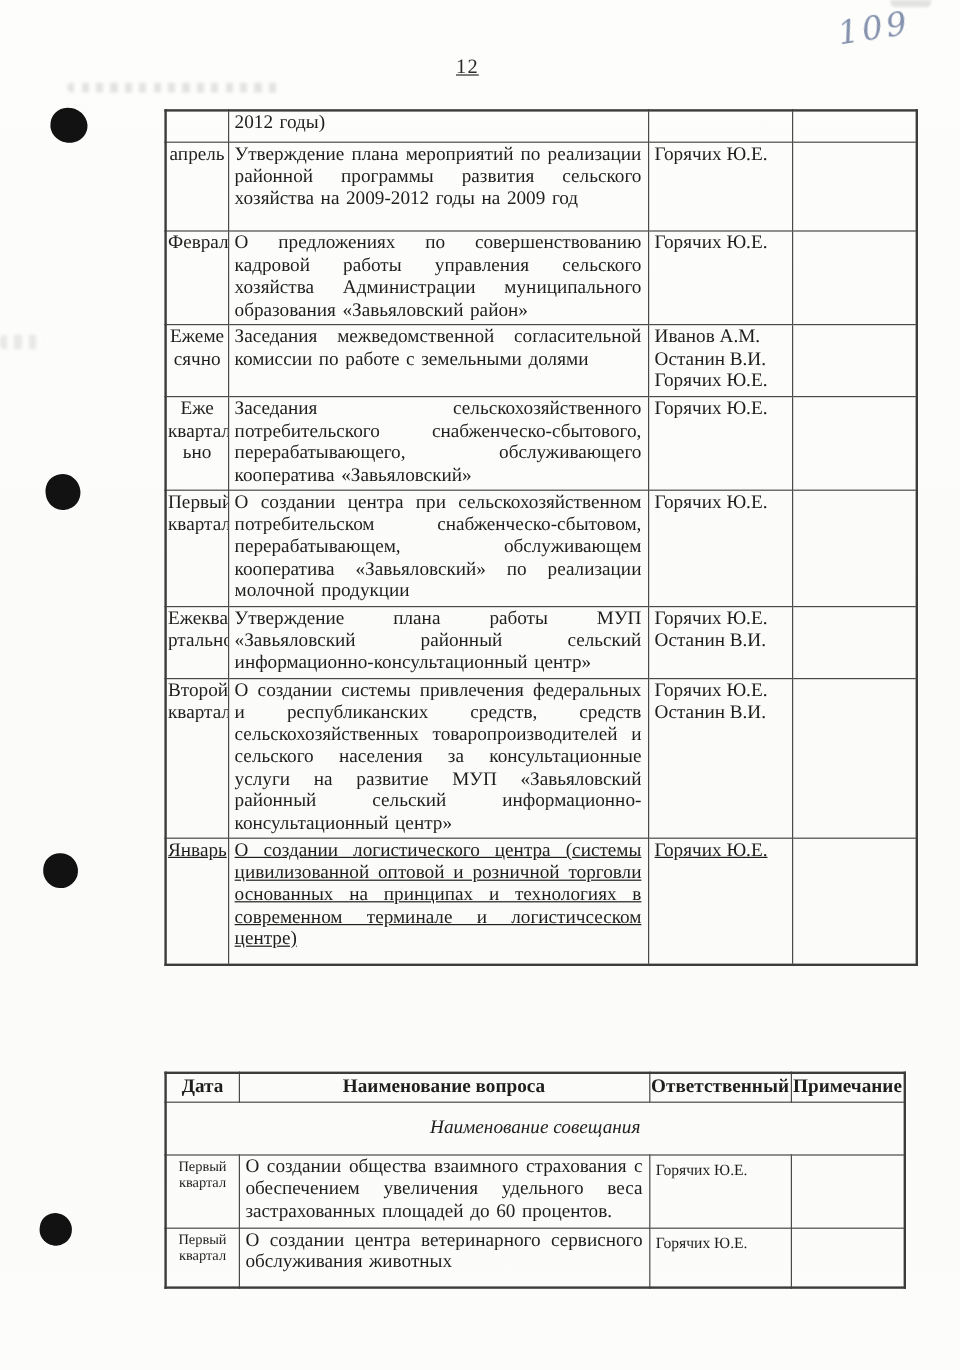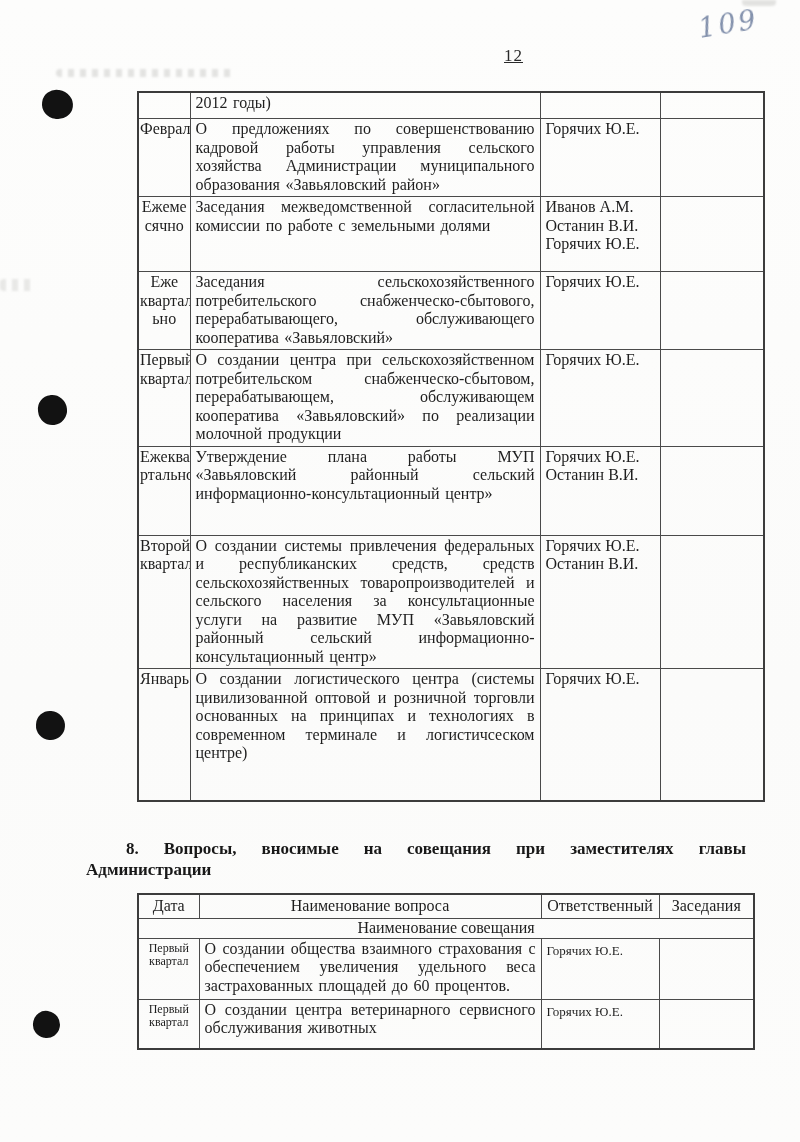--- a/index.html
+++ b/index.html
@@ -3,21 +3,21 @@
 <meta charset="utf-8">
 <style>
   html,body{margin:0;padding:0;background:#e8e8e6;}
   .page{
     position:relative;width:800px;height:1142px;margin:0 auto;
     background:linear-gradient(180deg,#fdfdfc 0%,#fbfbfa 60%,#fcfcfb 100%);
     font-family:"Liberation Serif","DejaVu Serif",serif;
     color:#1e1e1e;overflow:hidden;
   }
   
-  .pageno{position:absolute;top:46px;left:403px;width:120px;text-align:right;
+  .pageno{position:absolute;top:46px;left:380px;width:120px;text-align:left;
     font-size:17px;color:#2a2a2a;letter-spacing:1px;text-decoration:underline;}
   
   .hand{position:absolute;top:6px;left:698px;width:90px;
     font-family:"DejaVu Serif",serif;font-style:italic;
     font-size:27px;color:#8492ad;transform:rotate(-9deg);letter-spacing:3px;
     filter:blur(.2px);}
   .corner-smudge{position:absolute;top:0;left:742px;width:34px;height:6px;
     background:#c9c9c6;opacity:.5;border-radius:0 0 4px 4px;filter:blur(1px);}
   
   .dot{position:absolute;background:#121212;border-radius:48% 52% 50% 50%;}
@@ -42,23 +42,23 @@
   td.c2{text-align:justify;text-justify:inter-word;word-spacing:1.5px;}
   td.c3{white-space:pre-line;}
   .t1 tr:nth-child(1) td{height:22px;}
   .t1 tr:nth-child(2) td{height:70px;}
   .t1 tr:nth-child(3) td{height:71px;}
   .t1 tr:nth-child(4) td{height:56px;}
   .t1 tr:nth-child(5) td{height:70px;}
   .t1 tr:nth-child(6) td{height:85px;}
   .t1 tr:nth-child(7) td{height:56px;}
   .t1 tr:nth-child(8) td{height:128px;margin-left:24px;}
-  .t1 tr:nth-child(9) td{height:101px;}
-  .t2 tr:nth-child(1) td{height:21px;text-align:center;vertical-align:middle;padding:1px 0;}
-  .t2 tr:nth-child(2) td{height:18px;text-align:center;padding:0 2px;}
+  .t1 tr:nth-child(9) td{height:101px;text-decoration:underline;}
+  .t2 tr:nth-child(1) td{height:21px;text-align:center;vertical-align:middle;padding:1px 0;font-weight:bold;}
+  .t2 tr:nth-child(2) td{height:18px;text-align:center;font-style:italic;padding:12px 2px;}
   .t2 tr:nth-child(3) td{height:54px;}
   .t2 tr:nth-child(4) td{height:42px;}
   .t2 td.c1{font-size:12px;line-height:13.5px;padding-top:3px;}
   .t2 td.c3{font-size:13px;line-height:16px;padding-top:4px;}
   
   .heading{position:absolute;top:838px;left:86px;width:660px;
     font-weight:bold;font-size:17px;line-height:21px;color:#181818;}
   .heading .l1{text-align:justify;text-align-last:justify;text-indent:40px;}
   .heading .l2{text-align:left;}
 </style>
@@ -84,20 +84,26 @@
         <col style="width:52px">
         <col style="width:350px">
         <col style="width:120px">
         <col style="width:104px">
       </colgroup>
     <tbody>
         <tr>
       <td class="c1"></td>
       <td class="c2">2012 годы)</td>
       <td class="c3"></td>
+      <td class="c4"></td>
+    </tr>
+    <tr>
+      <td class="c1">апрель</td>
+      <td class="c2">Утверждение плана мероприятий по реализации районной программы развития сельского хозяйства на 2009-2012 годы на 2009 год</td>
+      <td class="c3">Горячих Ю.Е.</td>
       <td class="c4"></td>
     </tr>
     <tr>
       <td class="c1">Февраль</td>
       <td class="c2">О предложениях по совершенствованию кадровой работы управления сельского хозяйства Администрации муниципального образования «Завьяловский район»</td>
       <td class="c3">Горячих Ю.Е.</td>
       <td class="c4"></td>
     </tr>
     <tr>
       <td class="c1">Ежеме
@@ -141,38 +147,34 @@
     </tr>
     <tr>
       <td class="c1">Январь</td>
       <td class="c2">О создании логистического центра (системы цивилизованной оптовой и розничной торговли основанных на принципах и технологиях в современном терминале и логистичсеском центре)</td>
       <td class="c3">Горячих Ю.Е.</td>
       <td class="c4"></td>
     </tr>
   </tbody>
     </table>
 
-  <div class="heading">
-    <div class="l1">8. Вопросы, вносимые на совещания при заместителях главы</div>
-    <div class="l2">Администрации</div>
-  </div>
 
   <table class="t2">
     <colgroup>
         <col style="width:61px">
         <col style="width:342px">
         <col style="width:118px">
         <col style="width:95px">
       </colgroup>
     <tbody>
         <tr>
       <td>Дата</td>
       <td>Наименование вопроса</td>
       <td>Ответственный</td>
-      <td>Заседания</td>
+      <td>Примечание</td>
     </tr>
     <tr>
       <td colspan="4">Наименование совещания</td>
     </tr>
     <tr>
       <td class="c1">Первый
 квартал</td>
       <td class="c2">О создании общества взаимного страхования с обеспечением увеличения удельного веса застрахованных площадей до 60 процентов.</td>
       <td class="c3">Горячих Ю.Е.</td>
       <td class="c4"></td>

